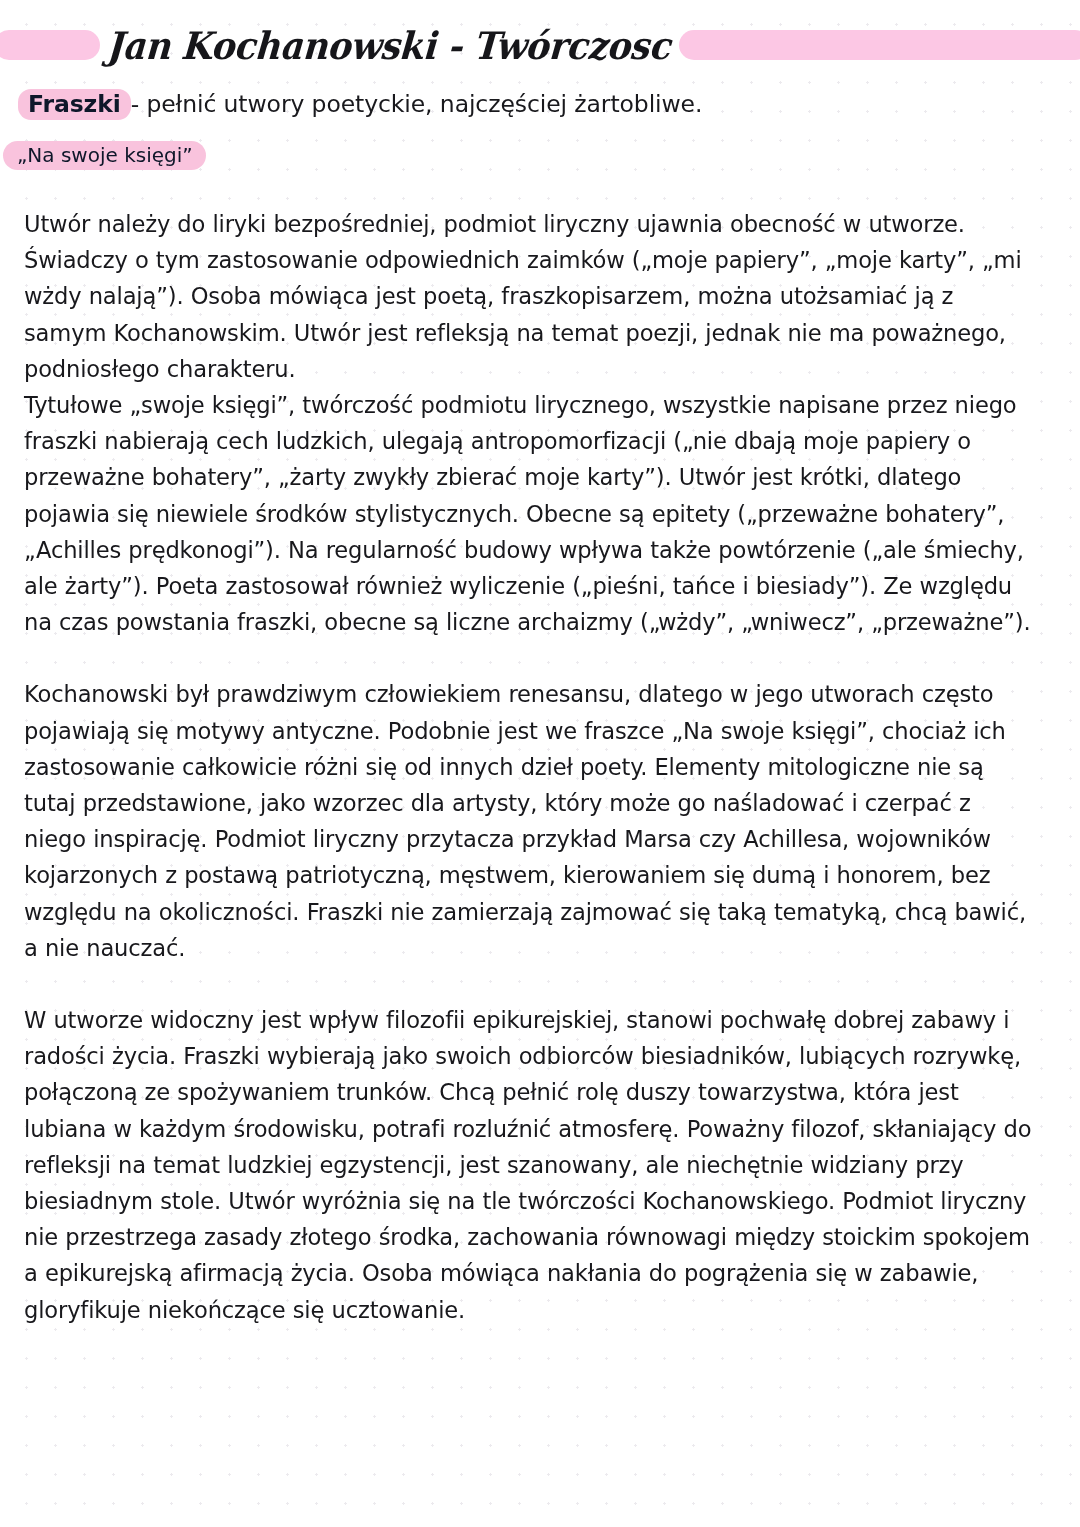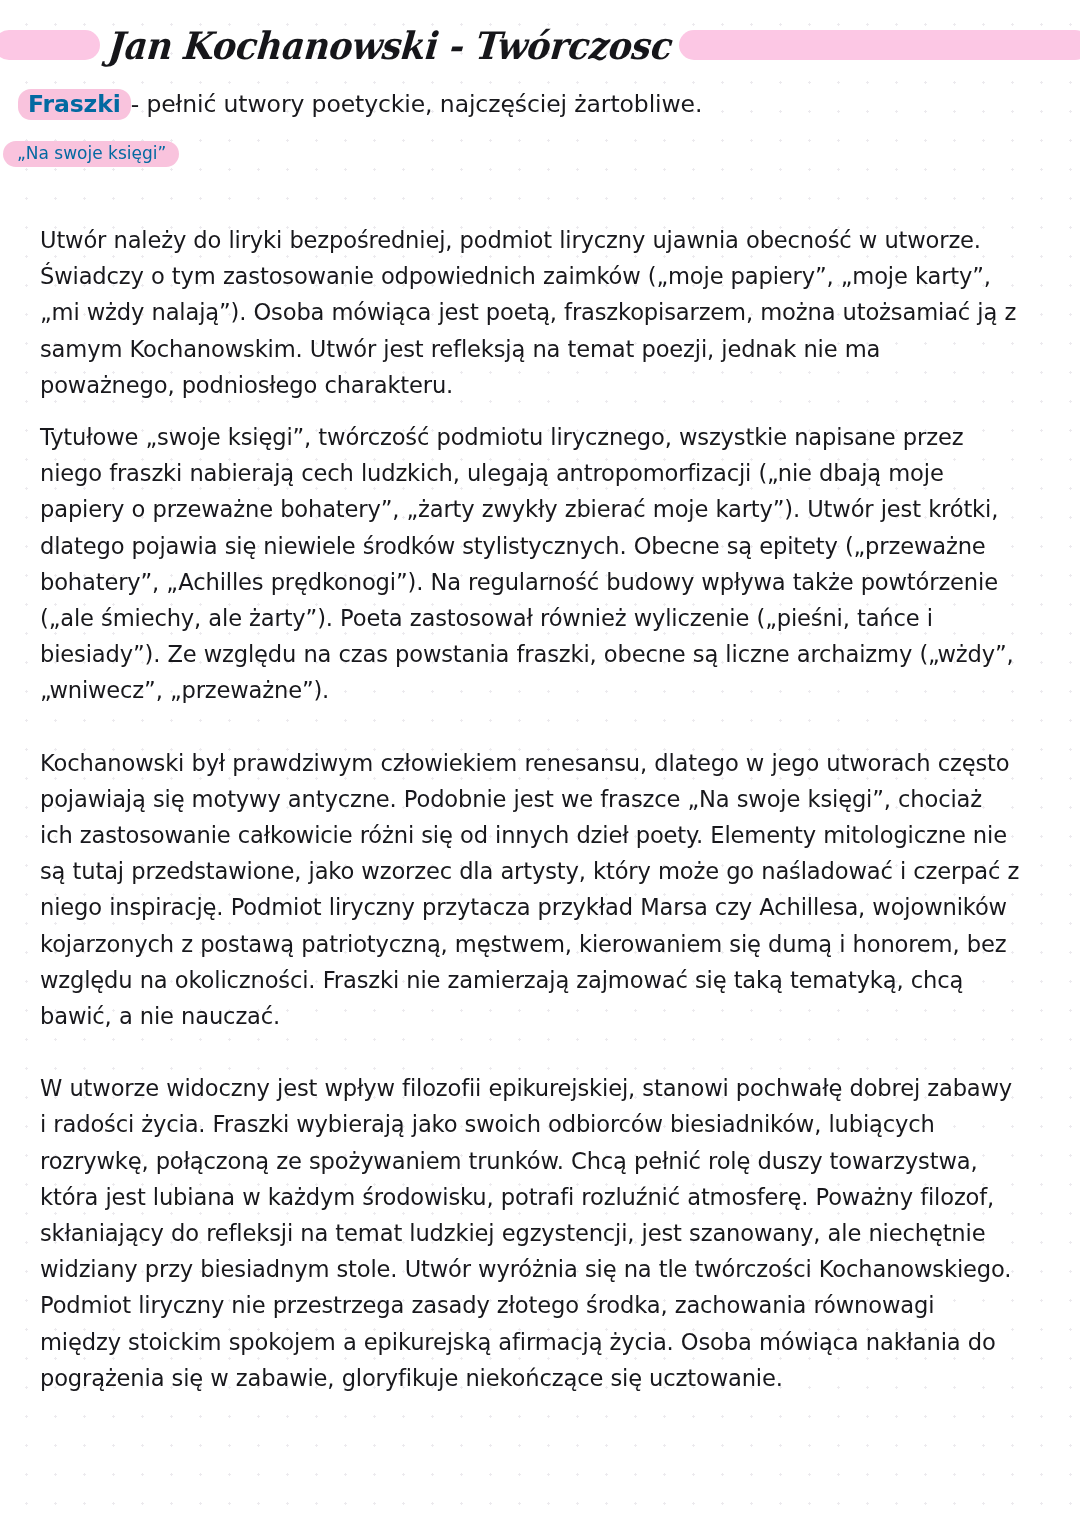--- a/index.html
+++ b/index.html
@@ -64,21 +64,21 @@
     transform-origin: left center;
     line-height: 1;
   }
 
   
   .badge {
     display: inline-block;
     background-color: #f9c3dd;
     border-radius: 13px;
     padding: 2px 10px 3px 10px;
-    color: #0369a1;
+    color: #0f172a;
     font-weight: 600;
     line-height: 1.12;
   }
 
   .lead-line {
     position: absolute;
     left: 18px;
     top: 89px;
     width: 1040px;
     font-family: "DejaVu Sans", "Liberation Sans", sans-serif;
@@ -91,42 +91,42 @@
     font-weight: 400;
   }
 
   .section-badge-row {
     position: absolute;
     left: 3px;
     top: 141px;
     width: 1040px;
   }
   .section-badge-row .badge {
-    font-size: 17px;
+    font-size: 20px;
     font-weight: 400;
     padding: 3px 13px 4px 14px;
     border-radius: 15px;
   }
 
   
   #body-copy {
     position: absolute;
     left: 24px;
     top: 206px;
     width: 1012px;
   }
 
   .para {
     font-family: "DejaVu Sans", "Liberation Sans", sans-serif;
     font-size: 22.6px;
     line-height: 36.2px;
     color: #18181c;
     letter-spacing: -0.15px;
     word-spacing: 0.2px;
-    margin: 16px;
+    margin: 0;
     text-align: left;
   }
   .para + .para { margin-top: 0; }
   .para.gap     { margin-top: 36px; }
 </style>
 </head>
 <body>
 
 <div id="page">
 

